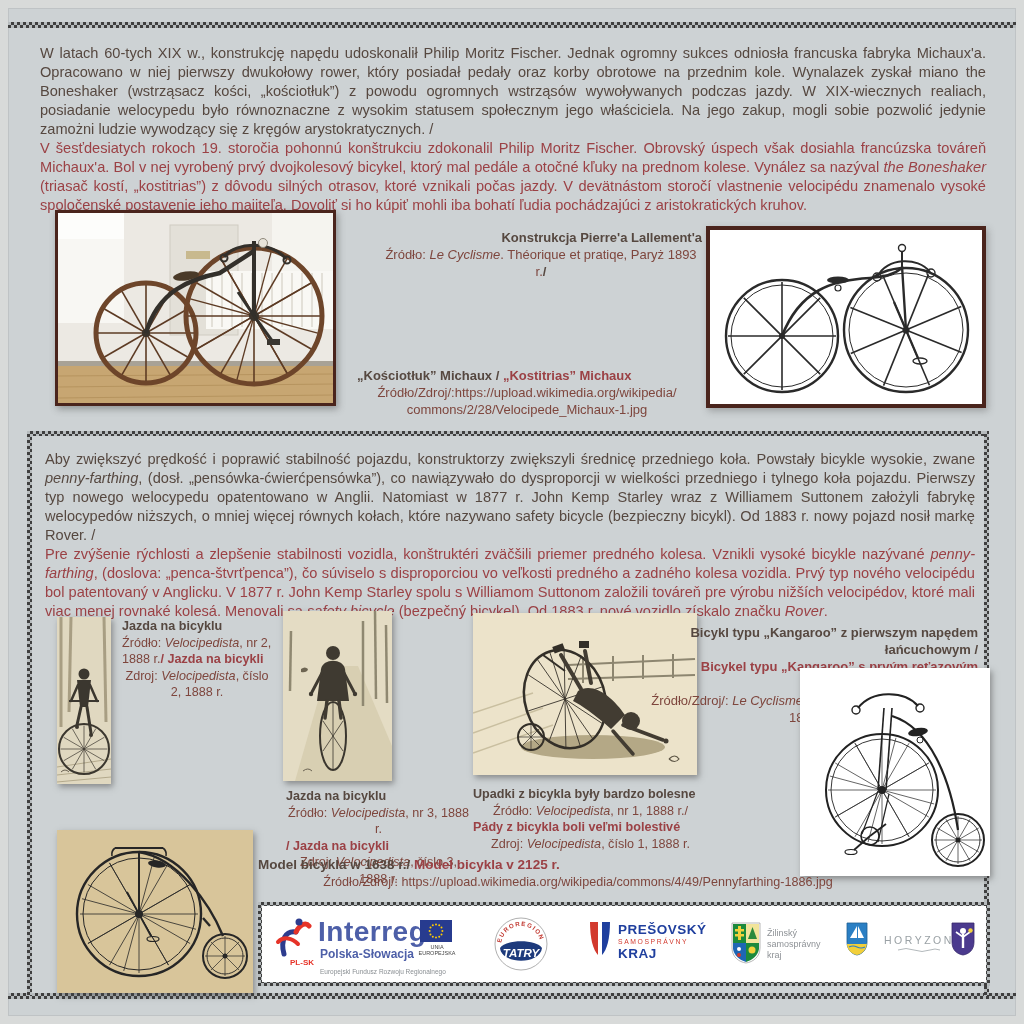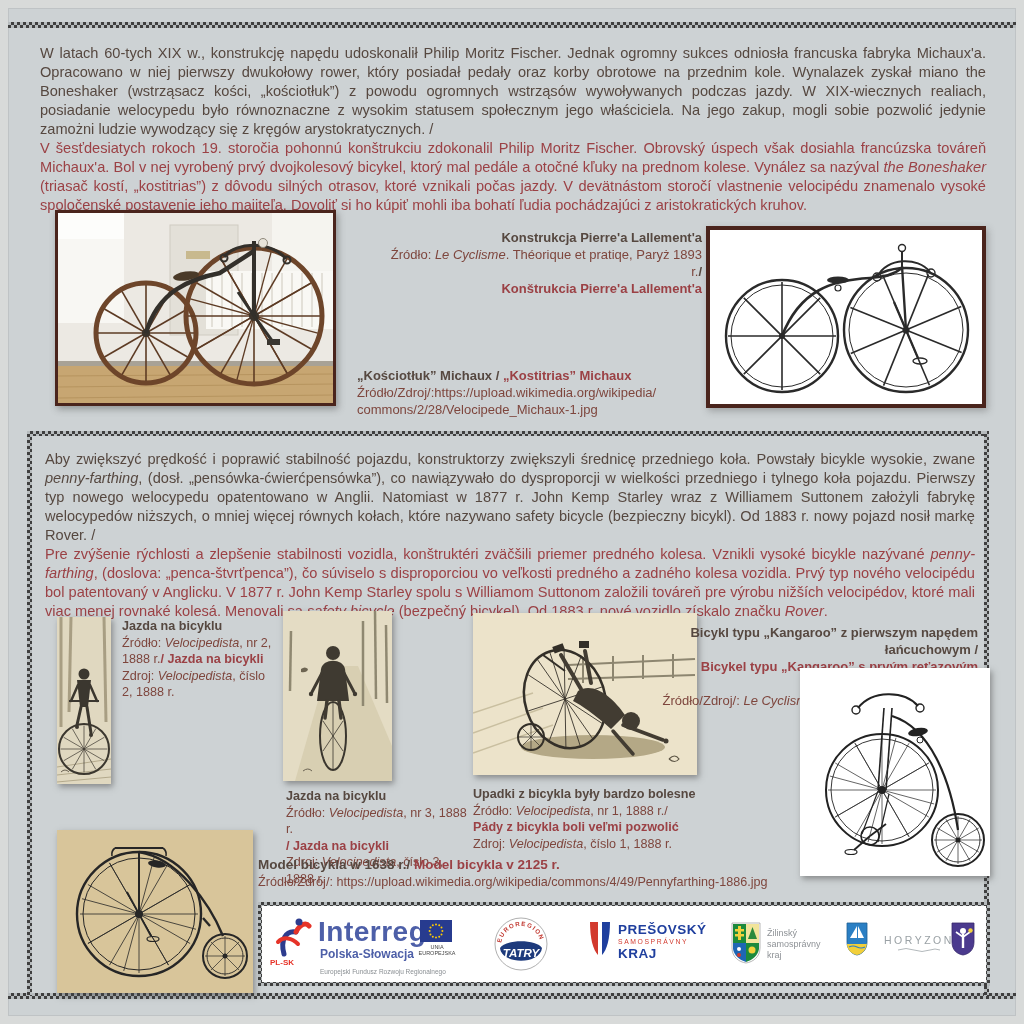--- a/index.html
+++ b/index.html
@@ -5,21 +5,21 @@
   html,body{margin:0;padding:0;background:#cdd2d4;}
   .poster{position:relative;width:1024px;height:1024px;background:#cdd2d4;
           font-family:"Liberation Sans",sans-serif;overflow:hidden;
           box-shadow:inset 0 0 0 8px #d8dad9, inset 0 0 0 9px #bfc3c5;}
   .abs{position:absolute;}
   .checker{background-image:conic-gradient(#3f3f3f 25%,#b7bcbe 0 50%,#3f3f3f 0 75%,#b7bcbe 0);
            background-size:6px 6px;}
   .par{font-size:14.6px;line-height:19px;text-align:justify;}
   .pl{color:#564840;}
   .sk{color:#9b4145;}
-  .src{color:#7e463d;}
+  .src{color:#7e463d;text-align:center;}
   .cap{font-size:13px;line-height:17px;margin-top:12px;}
   .cap-sm{font-size:12.6px;line-height:16.5px;}
   b{font-weight:bold;}
   i{font-style:italic;}
   .photo-frame{border:3px solid #4a241c;box-shadow:2px 3px 7px rgba(70,70,70,.45);}
   .draw-frame{border:4px solid #4a241c;background:#fff;box-shadow:2px 3px 7px rgba(70,70,70,.35);}
   .engraving{box-shadow:2px 3px 6px rgba(70,70,70,.5);}
   svg{display:block;}
   use{fill:none;}
   .logo-inner{position:absolute;left:4px;top:4px;right:4px;bottom:4px;background:#fff;}
@@ -106,21 +106,20 @@
       <circle cx="205" cy="30" r="4.5" fill="#e8e4da" stroke="#8f887b"></circle>
       <line x1="196" y1="103" x2="215" y2="129" stroke="#33302b" stroke-width="3"></line>
       <rect x="209" y="126" width="13" height="6" fill="#3a3631"></rect>
       <line x1="196" y1="103" x2="180" y2="79" stroke="#33302b" stroke-width="3"></line>
     </svg>
   </div>
 
   <div class="abs cap" style="left:380px;top:217px;width:322px;text-align:right">
     <div><b class="pl">Konstrukcja Pierre'a Lallement'a</b></div>
     <div class="src"><span>Źródło: </span><i>Le Cyclisme</i><span>. Théorique et pratiqe, Paryż 1893 r.</span><b class="pl">/</b></div>
-    <div><b class="sk">Konštrukcia Pierre'a Lallement'a</b></div>
   </div>
 
   <div class="abs draw-frame" style="left:706px;top:226px;width:272px;height:174px">
     <svg width="272" height="174" viewBox="0 0 272 174">
       <rect width="272" height="174" fill="#ffffff"></rect>
       <circle cx="72" cy="106" r="56" fill="none" stroke="#2a2a2a" stroke-width="2.4"></circle>
       <circle cx="72" cy="106" r="51" fill="none" stroke="#2a2a2a" stroke-width="1"></circle>
       <use href="#spokes8" transform="translate(72 106) scale(54)" style="stroke:#2a2a2a;stroke-width:1.6"></use>
       <circle cx="72" cy="106" r="3" fill="#2a2a2a"></circle>
       <circle cx="196" cy="100" r="62" fill="none" stroke="#2a2a2a" stroke-width="2.4"></circle>
@@ -277,21 +276,21 @@
           <line x1="140" y1="118" x2="160" y2="141"></line>
       </g>
       <circle cx="193" cy="128" r="2.5" fill="#423c32"></circle>
       <path d="M196,146 q6,-6 10,0 q-4,5 -10,0" stroke="#5d5646" fill="none" stroke-width="1.2"></path>
     </svg>
   </div>
 
   <div class="abs cap-sm" style="left:473px;top:786px;width:235px">
     <div><b class="pl">Upadki z bicykla były bardzo bolesne</b></div>
     <div class="src"><span>Źródło: </span><i>Velocipedista</i><span>, nr 1, 1888 r./</span></div>
-    <div><b class="sk">Pády z bicykla boli veľmi pozwolić</b></div>
+    <div><b class="sk">Pády z bicykla boli veľmi bolestivé</b></div>
     <div class="src"><span>Zdroj: </span><i>Velocipedista</i><span>, číslo 1, 1888 r.</span></div>
   </div>
 
   <div class="abs cap" style="left:640px;top:612px;width:338px;text-align:right">
     <div><b class="pl">Bicykl typu „Kangaroo” z pierwszym napędem łańcuchowym /</b></div>
     <div><b class="sk">Bicykel typu „Kangaroo” s prvým reťazovým pohonom</b></div>
     <div class="src"><span>Źródło/Zdroj/: </span><i>Le Cyclisme</i><span>. Théorique et pratiqe, Paryż 1893 r.</span></div>
   </div>
 
   <div class="abs engraving" style="left:800px;top:668px;width:190px;height:208px;background:#fff">
@@ -357,21 +356,21 @@
     <div class="logo-inner">
 
       <div class="abs" style="left:10px;top:10px;width:40px;height:42px">
         <svg width="40" height="42" viewBox="0 0 40 42">
           <path d="M12,38 C8,24 14,14 24,16" fill="none" stroke="#2d3c8e" stroke-width="5" stroke-linecap="round"></path>
           <path d="M24,16 C28,8 34,6 37,10" fill="none" stroke="#e63328" stroke-width="5" stroke-linecap="round"></path>
           <path d="M6,26 C12,20 20,22 26,28" fill="none" stroke="#e63328" stroke-width="4" stroke-linecap="round"></path>
           <circle cx="27" cy="6" r="3.5" fill="#2d3c8e"></circle>
         </svg>
       </div>
-      <div class="abs" style="left:8px;top:52px;width:44px;text-align:left;font-size:8px;font-weight:bold;color:#e63328">PL-SK</div>
+      <div class="abs" style="left:8px;top:52px;width:44px;text-align:right;font-size:8px;font-weight:bold;color:#e63328">PL-SK</div>
       <div class="abs interreg-blue" style="left:56px;top:10px;font-size:28px;font-weight:bold;letter-spacing:0.5px">Interreg</div>
       <div class="abs interreg-blue" style="left:58px;top:41px;font-size:12px;font-weight:bold">Polska-Słowacja</div>
       <div class="abs" style="left:58px;top:62px;font-size:6.5px;color:#8a8f93">Europejski Fundusz Rozwoju Regionalnego</div>
 
       <div class="abs" style="left:158px;top:14px;width:32px;height:22px">
         <svg width="32" height="22" viewBox="0 0 32 22">
           <rect width="32" height="22" fill="#273b8f"></rect>
           <g fill="#ffcc00">
             <circle cx="16" cy="4.5" r="1"></circle>
               <circle cx="19.2" cy="5.3" r="1"></circle>

